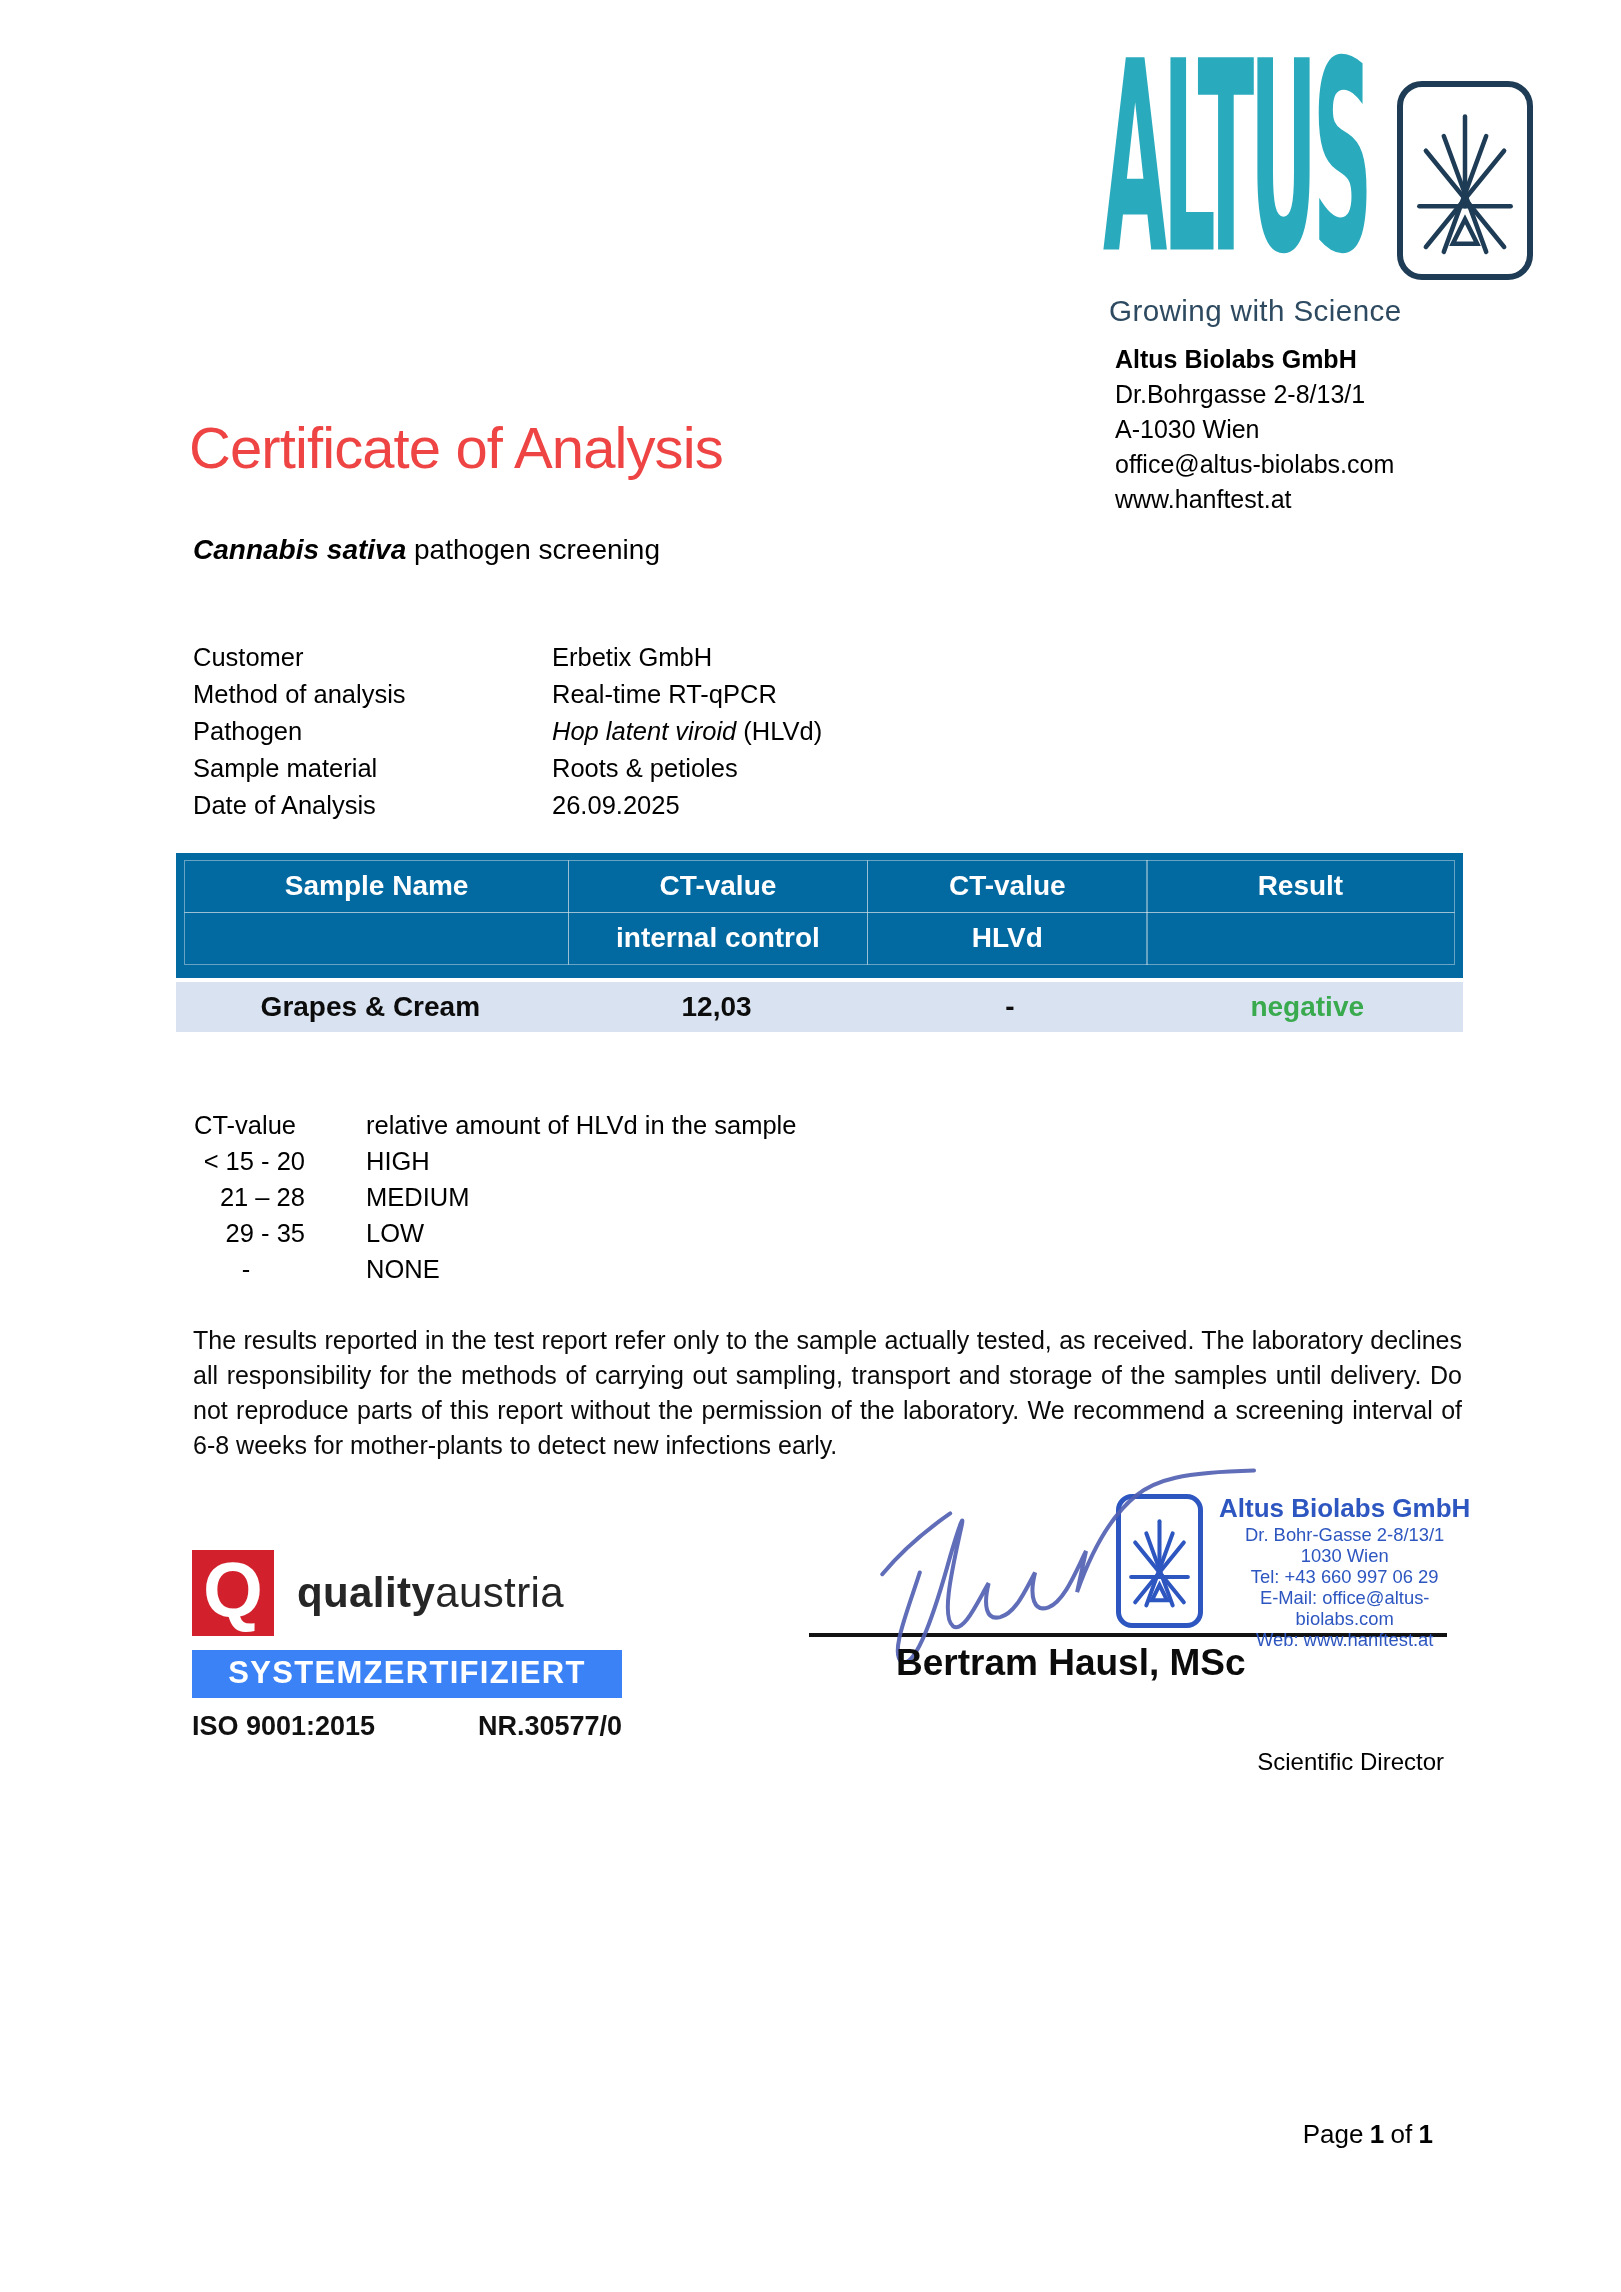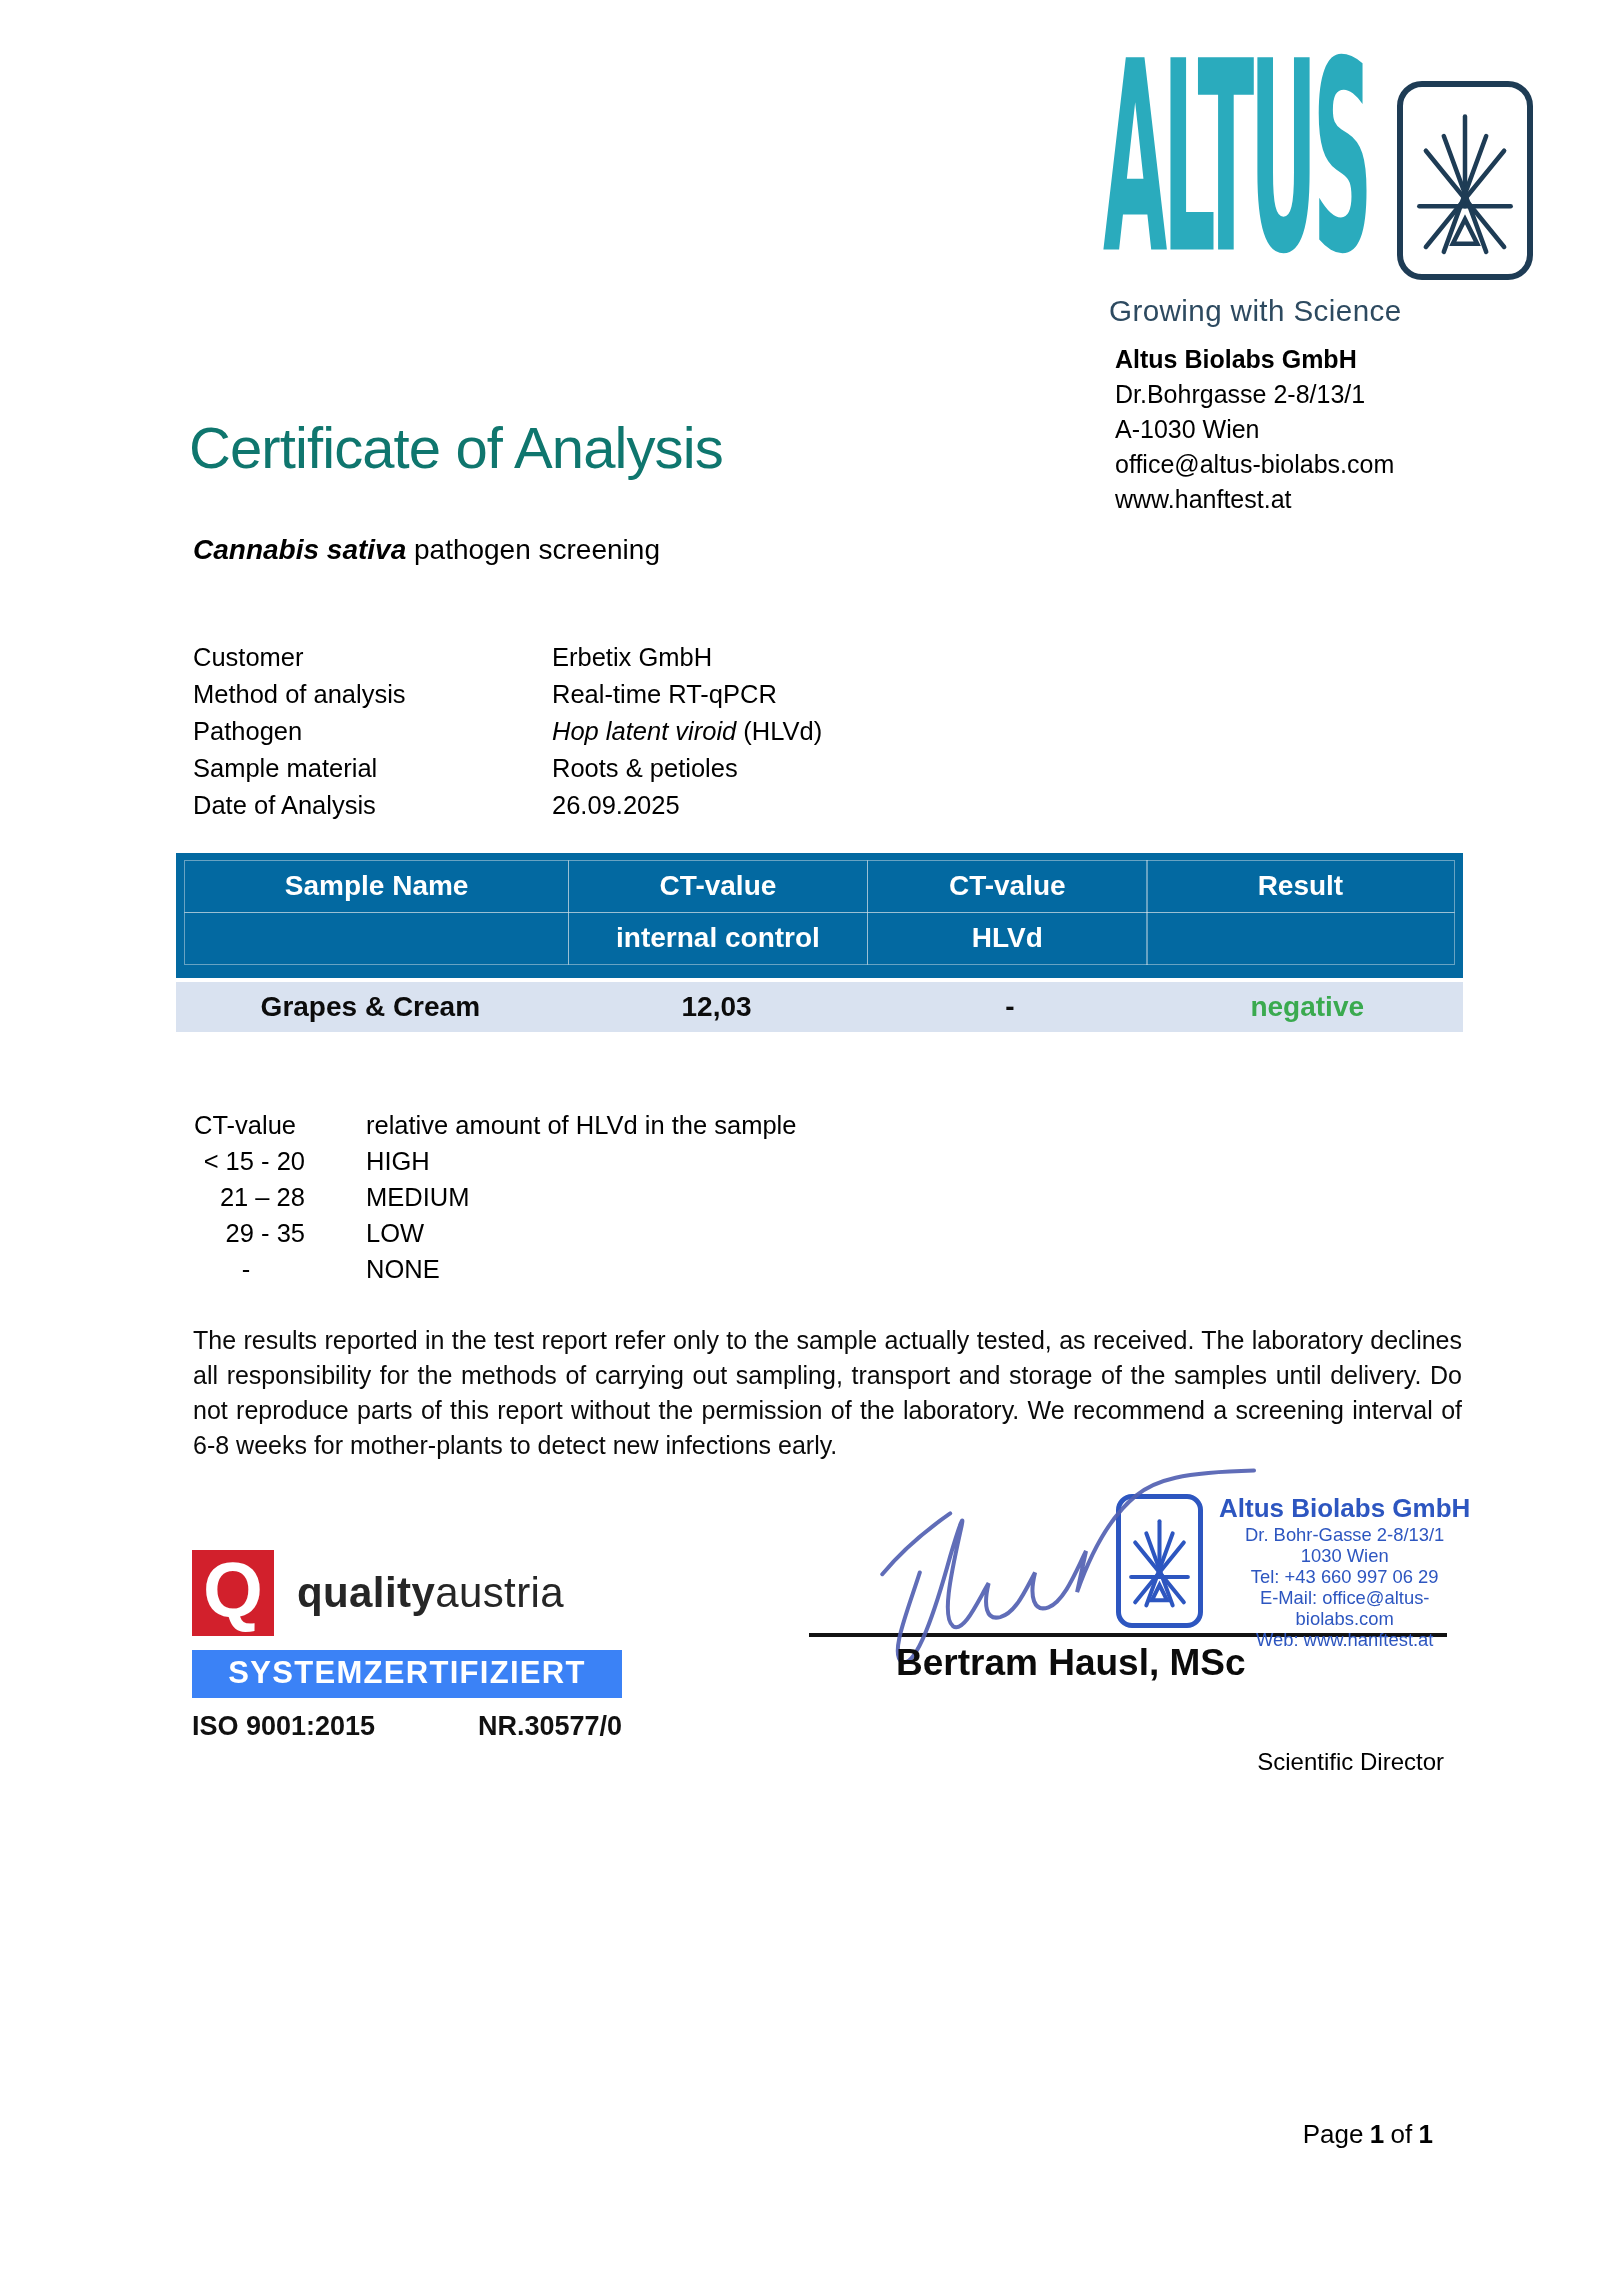--- a/index.html
+++ b/index.html
@@ -21,21 +21,21 @@
   .logo-box svg{width:100%;height:100%;display:block;}
   .tagline{
     position:absolute;left:1109px;top:294px;font-size:29.6px;font-weight:500;
     color:#2d4a60;letter-spacing:0.4px;
   }
   .company-block{position:absolute;left:1115px;top:342px;font-size:25px;line-height:35px;}
   .company-name{font-weight:bold;}
   
   .doc-title{
     position:absolute;left:189px;top:414px;font-size:58px;font-weight:300;
-    letter-spacing:-0.9px;color:#0f766e;
+    letter-spacing:-0.9px;color:#ef4444;
   }
   .subtitle{position:absolute;left:193px;top:534px;font-size:28px;}
   .subtitle .species{font-weight:bold;font-style:italic;}
   
   .details{position:absolute;left:193px;top:639px;font-size:25.5px;}
   .detail-row{display:flex;height:37px;align-items:center;gap:12px;}
   .detail-label{width:347px;flex:0 0 347px;}
   .detail-value .italic{font-style:italic;}
   
   .results-table{position:absolute;left:176px;top:853px;width:1287px;}

